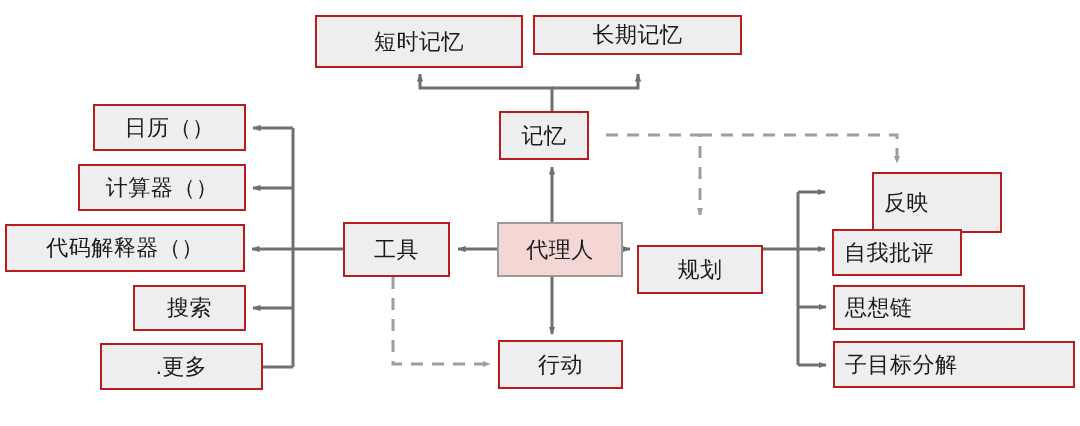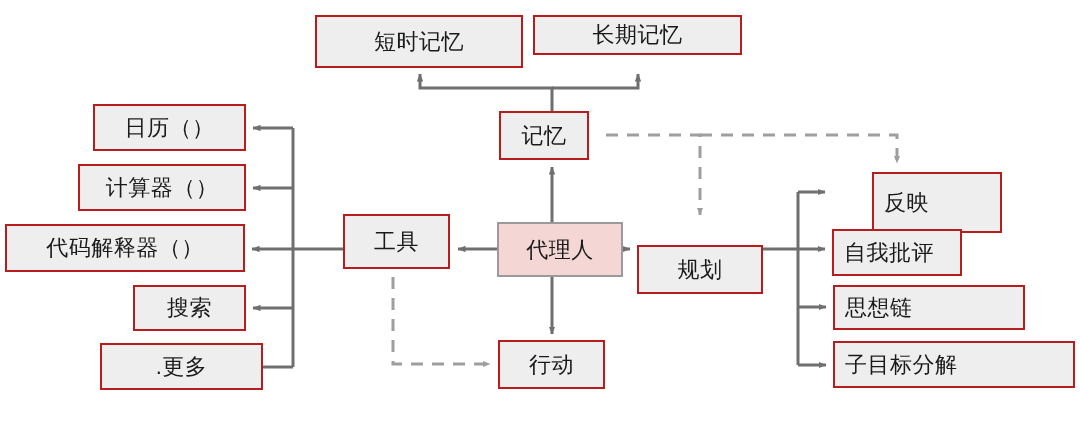--- a/index.html
+++ b/index.html
@@ -103,25 +103,25 @@
   </svg>
 
   <div class="node" style="left:315px; top:15px; width:208px; height:53px;">短时记忆</div>
 
   <div class="node" style="left:533px; top:15px; width:209px; height:40px;">长期记忆</div>
 
   <div class="node" style="left:499px; top:111px; width:90px; height:49px;">记忆</div>
 
   <div class="node accent" style="left:497px; top:222px; width:126px; height:55px;">代理人</div>
 
-  <div class="node" style="left:343px; top:214px; width:107px; height:55px;">工具</div>
+  <div class="node" style="left:343px; top:222px; width:107px; height:55px;">工具</div>
 
   <div class="node" style="left:637px; top:222px; width:126px; height:49px;margin-top:23px;">规划</div>
 
-  <div class="node" style="left:498px; top:340px; width:107px; height:49px;">行动</div>
+  <div class="node" style="left:498px; top:340px; width:125px; height:49px;">行动</div>
 
   <div class="node" style="left:93px; top:104px; width:153px; height:47px;">日历（）</div>
 
   <div class="node" style="left:78px; top:164px; width:168px; height:47px;">计算器（）</div>
 
   <div class="node" style="left:5px; top:224px; width:240px; height:48px;">代码解释器（）</div>
 
   <div class="node" style="left:133px; top:285px; width:113px; height:46px;">搜索</div>
 
   <div class="node" style="left:100px; top:343px; width:163px; height:47px;">.更多</div>

